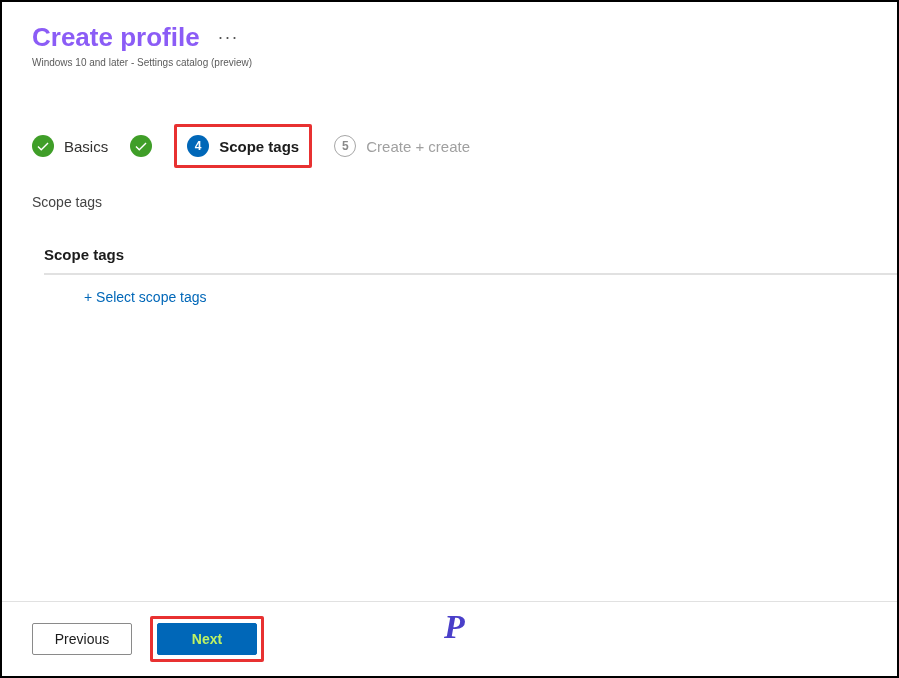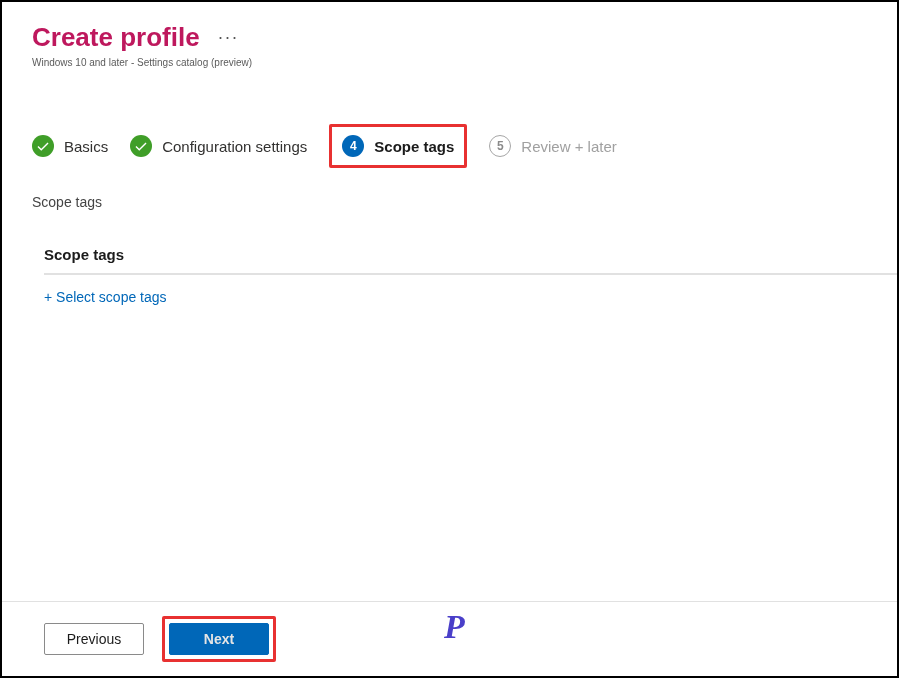--- a/index.html
+++ b/index.html
@@ -16,21 +16,21 @@
     padding: 20px 0 0 30px;
     height: 100%;
     display: flex;
     flex-direction: column;
   }
   .header { margin-bottom: 22px; }
   .title-row { display: flex; align-items: center; gap: 18px; }
   .page-title {
     font-size: 26px;
     font-weight: 600;
-    color: #be185d;
+    color: #8b5cf6;
     text-align: right;
   }
   .more-dots {
     font-size: 18px;
     color: #555;
     letter-spacing: 1px;
     cursor: pointer;
   }
   .subtitle {
     font-size: 10px;
@@ -94,20 +94,21 @@
     font-size: 14px;
     color: #4a4a4a;
     padding: 14px 0 16px 0;
   }
   .add-link {
     color: #0067b8;
     font-size: 14px;
     cursor: pointer;
     display: inline-block;
     margin-top: 14px;
+    margin-left: 40px;
   }
 
   .spacer { flex: 1; }
 
   .footer-divider {
     border: none;
     border-top: 1px solid #e1e1e1;
     margin-left: -30px;
   }
   .footer {
@@ -123,26 +124,25 @@
     font-size: 14px;
     font-family: inherit;
     border-radius: 2px;
     cursor: pointer;
     padding: 0 18px;
   }
   .btn-secondary {
     background: #fff;
     border: 1px solid #8a8a8a;
     color: #1b1b1b;
-    margin-left: 12px;
   }
   .btn-primary {
     background: #0067b8;
     border: 1px solid #0067b8;
-    color: #e5e5e5;
+    color: #bef264;
     font-weight: 600;
   }
   .next-highlight {
     border: 3px solid #e83131;
     padding: 4px;
     display: inline-flex;
     border-radius: 2px;
   }
   .logo {
     position: absolute;
@@ -179,32 +179,31 @@
       </span>
       <span class="step-label">Basics</span>
     </div>
 
     <div class="step step-done">
       <span class="step-icon">
         <svg class="checkmark-svg" viewBox="0 0 16 16">
             <path d="M6 11.2 2.8 8l-1.1 1.1L6 13.4l8.3-8.3-1.1-1.1z" fill="#fff"></path>
           </svg>
       </span>
-      <span class="step-label">Configuration settings</span>
     </div>
 
 
     <div class="step step-current">
       <span class="step-icon">4</span>
       <span class="step-label">Scope tags</span>
     </div>
 
     <div class="step step-pending">
       <span class="step-icon">5</span>
-      <span class="step-label">Review + later</span>
+      <span class="step-label">Create + create</span>
     </div>
 
   </div>
 
   <div class="section-label">Scope tags</div>
 
   <div class="content-block">
     <div class="block-heading">Scope tags</div>
     <hr class="divider">
     <hr class="divider">

